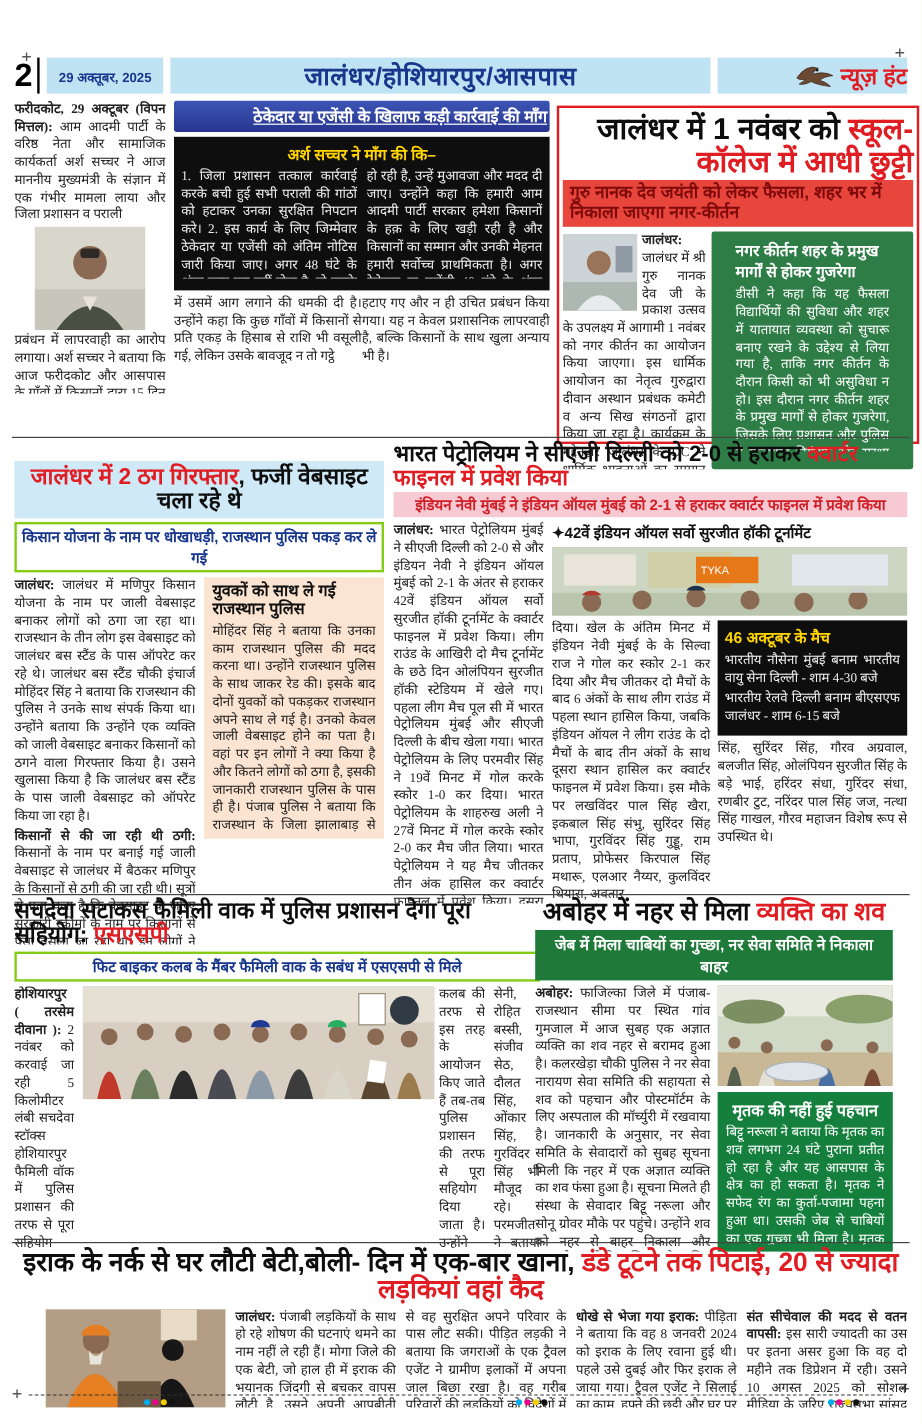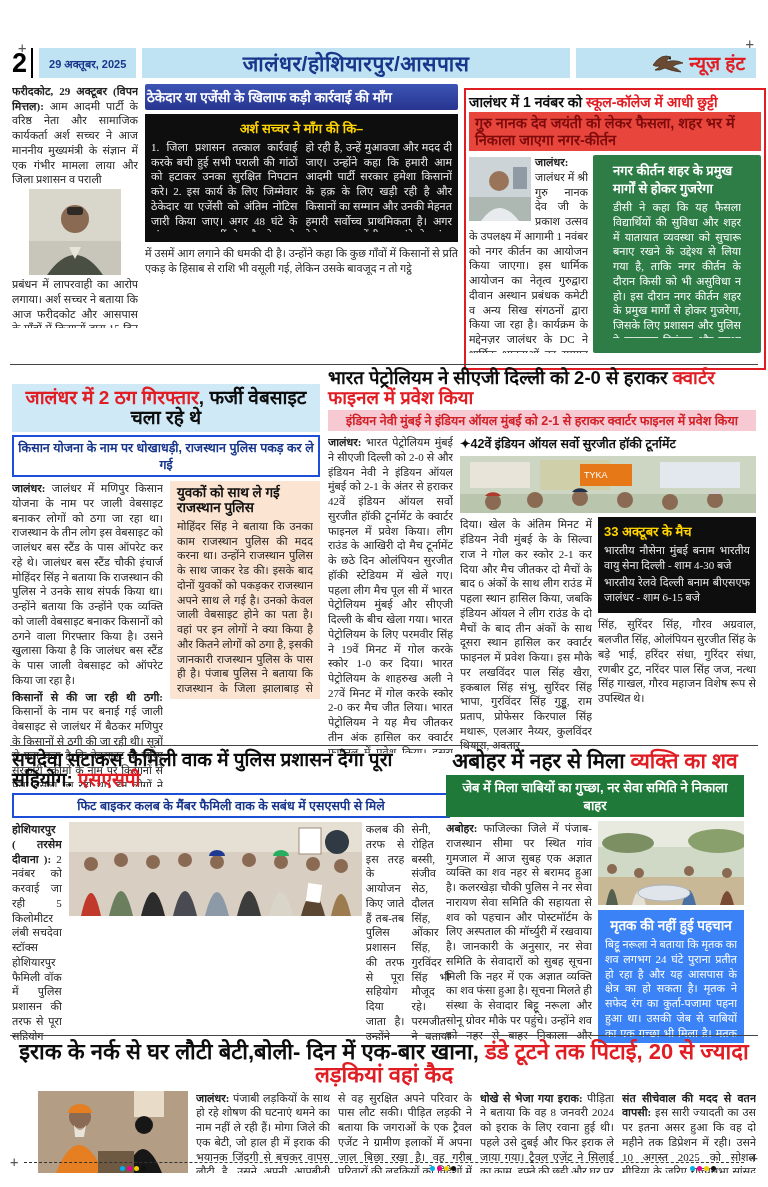--- a/index.html
+++ b/index.html
@@ -6,46 +6,46 @@
   .page{position:relative;width:768px;height:1187px;background:#ffffff;margin:0 auto;overflow:hidden;
         font-family:"Liberation Serif","DejaVu Serif",serif;color:#1c1c1c;}
   .abs{position:absolute;}
   .crop{position:absolute;font:14px "DejaVu Sans Mono",monospace;color:#555;}
   
   .mast{position:absolute;top:48px;left:12px;right:12px;height:30px;display:flex;align-items:stretch;gap:6px;}
   .pgno{font:bold 27px "Liberation Sans",sans-serif;color:#000;line-height:30px;padding-right:4px;border-right:2px solid #000;}
   .band{background:#bfe3f2;display:flex;align-items:center;}
   .dateband{padding:0 10px;font:bold 11px "Liberation Sans",sans-serif;color:#17368c;}
   .secband{flex:1;justify-content:center;font:bold 21px "Liberation Sans",sans-serif;color:#17368c;letter-spacing:.5px;}
-  .brandband{width:158px;justify-content:flex-end;padding:0 11px;gap:4px;font:bold 19px "Liberation Sans",sans-serif;color:#e11d24;}
+  .brandband{width:158px;justify-content:flex-end;padding:0 0;gap:4px;font:bold 19px "Liberation Sans",sans-serif;color:#e11d24;}
   
   .hl{font-family:"Liberation Sans","DejaVu Sans",sans-serif;font-weight:bold;color:#0d0d0d;line-height:1.06;}
   .red{color:#e11d24;}
   
   .col{font-size:11px;line-height:1.34;text-align:justify;color:#222;overflow:hidden;}
   .col p{margin:0 0 2px 0;}
   .lead{font-weight:bold;}
   
-  .bluebar{background:linear-gradient(#3c55b5,#27348f);color:#fff;text-align:left;font:bold 13.5px "Liberation Sans",sans-serif;padding:4px 2px;border-radius:2px;}
+  .bluebar{background:linear-gradient(#3c55b5,#27348f);color:#fff;text-align:right;font:bold 13.5px "Liberation Sans",sans-serif;padding:4px 2px;border-radius:2px;text-decoration:underline;}
   .blackbox{background:#0e0e0e;color:#f2f2f2;padding:5px 6px;}
   .blackbox .ttl{color:#ffd400;text-align:center;font:bold 13px "Liberation Sans",sans-serif;margin-bottom:3px;}
   .blackbox .col{color:#eee;}
   .sig{color:#ffd400;font-weight:bold;}
   .redbox{border:2px solid #e11d24;background:#fff;}
   .redstrip{background:#e8453c;color:#7e0b0b;font:bold 14.5px "Liberation Sans",sans-serif;padding:3px 6px;line-height:1.15;}
   .greenbox{background:#2e7d46;color:#fff;padding:6px 20px;border-radius:2px;}
   .greenbox .ttl{font:bold 13px "Liberation Sans",sans-serif;margin-bottom:3px;}
   .bandlt{background:#cfe9f7;text-align:center;}
-  .subblue{border:2px solid #1d4ed8;background:#fff;color:#17368c;text-align:center;font:bold 12.5px "Liberation Sans",sans-serif;padding:2px 4px;}
+  .subblue{border:2px solid #84cc16;background:#fff;color:#17368c;text-align:center;font:bold 12.5px "Liberation Sans",sans-serif;padding:2px 4px;}
   .pinkstrip{background:#f7c9d2;color:#d01f26;text-align:center;font:bold 12.5px "Liberation Sans",sans-serif;padding:2px 4px;}
   .greenstrip{background:#1f7a3a;color:#fff;text-align:center;font:bold 13px "Liberation Sans",sans-serif;padding:3px 4px;}
   .peachbox{background:#fbe4d2;padding:5px 7px;}
   .peachbox .ttl{font:bold 13.5px "Liberation Sans",sans-serif;color:#111;line-height:1.1;margin-bottom:3px;}
   .ltbluebox{background:#cfe9f7;padding:5px 7px;}
-  .navybox{background:#3b82f6;color:#fff;padding:6px 7px;}
+  .navybox{background:#15803d;color:#fff;padding:6px 7px;}
   .navybox .ttl{text-align:center;font:bold 13.5px "Liberation Sans",sans-serif;margin-bottom:3px;}
   .photo{position:relative;overflow:hidden;background:#cfcfc6;}
   .cap{font:bold 12.5px "Liberation Sans",sans-serif;color:#111;}
   .star{color:#111;}
   .rule{position:absolute;left:10px;right:10px;border-top:1px solid #444;}
   
   .regline{position:absolute;left:24px;right:24px;top:1162px;border-top:1.5px dashed #333;}
   .dots{position:absolute;top:1166px;display:flex;gap:2px;}
   .dots i{width:5px;height:5px;border-radius:50%;display:block;}
   .c{background:#00aeef}.m{background:#ec008c}.y{background:#f5d000}.k{background:#111}
@@ -93,27 +93,28 @@
         <div class="bluebar">ठेकेदार या एजेंसी के खिलाफ कड़ी कार्रवाई की माँग</div>
         <div class="blackbox" style="height:118px;overflow:hidden">
           <div class="ttl">अर्श सच्चर ने माँग की कि–</div>
           <div style="display:flex;gap:8px">
             <div class="col" style="flex:1;height:92px">1. जिला प्रशासन तत्काल कार्रवाई करके बची हुई सभी पराली की गांठों को हटाकर उनका सुरक्षित निपटान करे। 2. इस कार्य के लिए जिम्मेवार ठेकेदार या एजेंसी को अंतिम नोटिस जारी किया जाए। अगर 48 घंटे के अंदर काम पूरा नहीं होता है, तो उसके खिलाफ़ कानूनी कार्रवाई की जाए। 3 जिन किसानों की धान की बुआई में देरी</div>
             <div class="col" style="flex:1;height:92px"><span>हो रही है, उन्हें मुआवजा और मदद दी जाए। उन्होंने कहा कि हमारी आम आदमी पार्टी सरकार हमेशा किसानों के हक़ के लिए खड़ी रही है और किसानों का सम्मान और उनकी मेहनत हमारी सर्वोच्च प्राथमिकता है। अगर ठेकेदार या एजेंसी 48 घंटे के अंदर गांठें नहीं हटाती है, तो उसके खिलाफ़ कड़ी कानूनी कार्रवाई की जाए। </span><span class="sig">– अर्श सच्चर</span></div>
           </div>
         </div>
         <div style="display:flex;gap:0;flex:1">
           <div class="col" style="flex:1">में उसमें आग लगाने की धमकी दी है। उन्होंने कहा कि कुछ गाँवों में किसानों से प्रति एकड़ के हिसाब से राशि भी वसूली गई, लेकिन उसके बावजूद न तो गट्ठे</div>
+          <div class="col" style="flex:1">हटाए गए और न ही उचित प्रबंधन किया गया। यह न केवल प्रशासनिक लापरवाही है, बल्कि किसानों के साथ खुला अन्याय भी है।</div>
         </div>
       </div>
     </div>
   </div>
 
   <div class="abs redbox" style="top:88px;left:464px;width:292px;height:272px;padding:3px">
-    <div class="hl" style="font-size:14px;text-align:left;padding:2px 0"><span>जालंधर में 1 नवंबर को </span><span class="red">स्कूल-कॉलेज में आधी छुट्टी</span></div>
+    <div class="hl" style="font-size:25px;text-align:right;padding:2px 0"><span>जालंधर में 1 नवंबर को </span><span class="red">स्कूल-कॉलेज में आधी छुट्टी</span></div>
     <div class="redstrip">गुरु नानक देव जयंती को लेकर फैसला, शहर भर में निकाला जाएगा नगर-कीर्तन</div>
     <div style="display:flex;gap:5px;margin-top:4px;height:198px">
       <div class="col" style="flex:1.15;height:100%">
         <div class="photo" style="float:left;width:62px;height:64px;margin:2px 4px 2px 0">
           <svg width="62" height="64" viewBox="0 0 62 64">
             <rect width="62" height="64" fill="#cdd4d8"></rect>
               <rect y="40" width="62" height="24" fill="#aeb8b3"></rect>
             <circle cx="30" cy="24" r="10" fill="#9a7458"></circle>
               <path d="M12 64 Q30 38 50 64Z" fill="#e7ebee"></path>
             <rect x="44" y="10" width="14" height="22" fill="#8f9aa4"></rect>
@@ -184,21 +185,21 @@
               </g>
             <path d="M25 40 a9 7 0 0 1 16 0z" fill="#b03a2e"></path>
               <path d="M112 36 a9 7 0 0 1 16 0z" fill="#20304a"></path>
               <path d="M247 38 a9 7 0 0 1 16 0z" fill="#d0d0d0"></path>
           </svg>
         </div>
         <div style="display:flex;gap:6px;flex:1">
           <div class="col" style="flex:1">दिया। खेल के अंतिम मिनट में इंडियन नेवी मुंबई के के सिल्वा राज ने गोल कर स्कोर 2-1 कर दिया और मैच जीतकर दो मैचों के बाद 6 अंकों के साथ लीग राउंड में पहला स्थान हासिल किया, जबकि इंडियन ऑयल ने लीग राउंड के दो मैचों के बाद तीन अंकों के साथ दूसरा स्थान हासिल कर क्वार्टर फाइनल में प्रवेश किया। इस मौके पर लखविंदर पाल सिंह खैरा, इकबाल सिंह संभु, सुरिंदर सिंह भापा, गुरविंदर सिंह गुड्डू, राम प्रताप, प्रोफेसर किरपाल सिंह मथारू, एलआर नैय्यर, कुलविंदर थियारा, अवतार</div>
           <div style="width:158px;display:flex;flex-direction:column;gap:4px">
             <div class="blackbox" style="height:86px;overflow:hidden">
-              <div class="ttl" style="text-align:left">33 अक्टूबर के मैच</div>
+              <div class="ttl" style="text-align:left">46 अक्टूबर के मैच</div>
               <div class="col" style="height:60px">
                 <p>भारतीय नौसेना मुंबई बनाम भारतीय वायु सेना दिल्ली - शाम 4-30 बजे</p>
                 <p>भारतीय रेलवे दिल्ली बनाम बीएसएफ जालंधर - शाम 6-15 बजे</p>
               </div>
             </div>
             <div class="col" style="flex:1">सिंह, सुरिंदर सिंह, गौरव अग्रवाल, बलजीत सिंह, ओलंपियन सुरजीत सिंह के बड़े भाई, हरिंदर संधा, गुरिंदर संधा, रणबीर टुट, नरिंदर पाल सिंह जज, नत्था सिंह गाखल, गौरव महाजन विशेष रूप से उपस्थित थे।</div>
           </div>
         </div>
       </div>
     </div>

